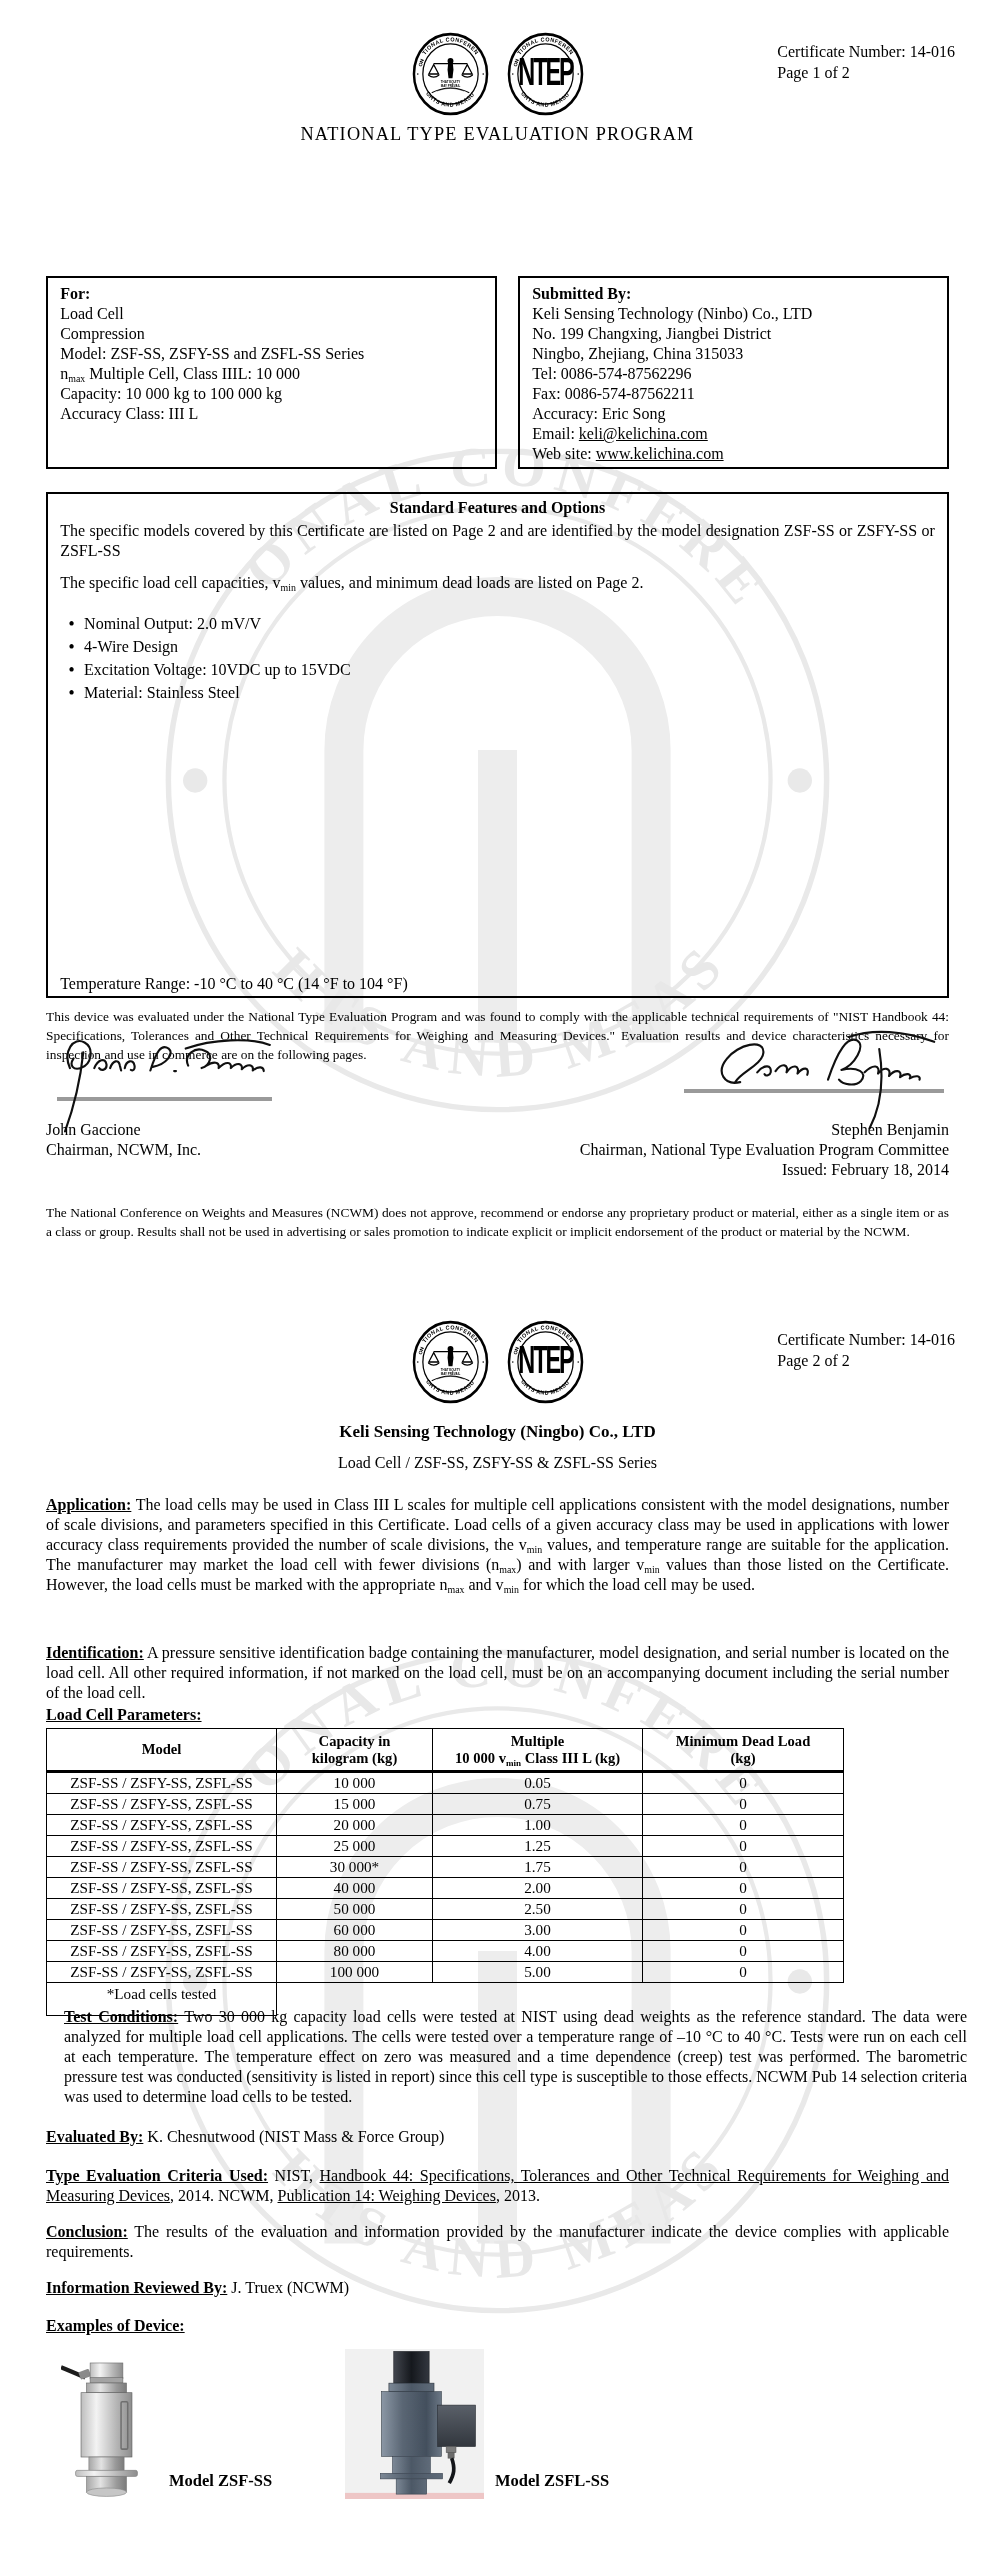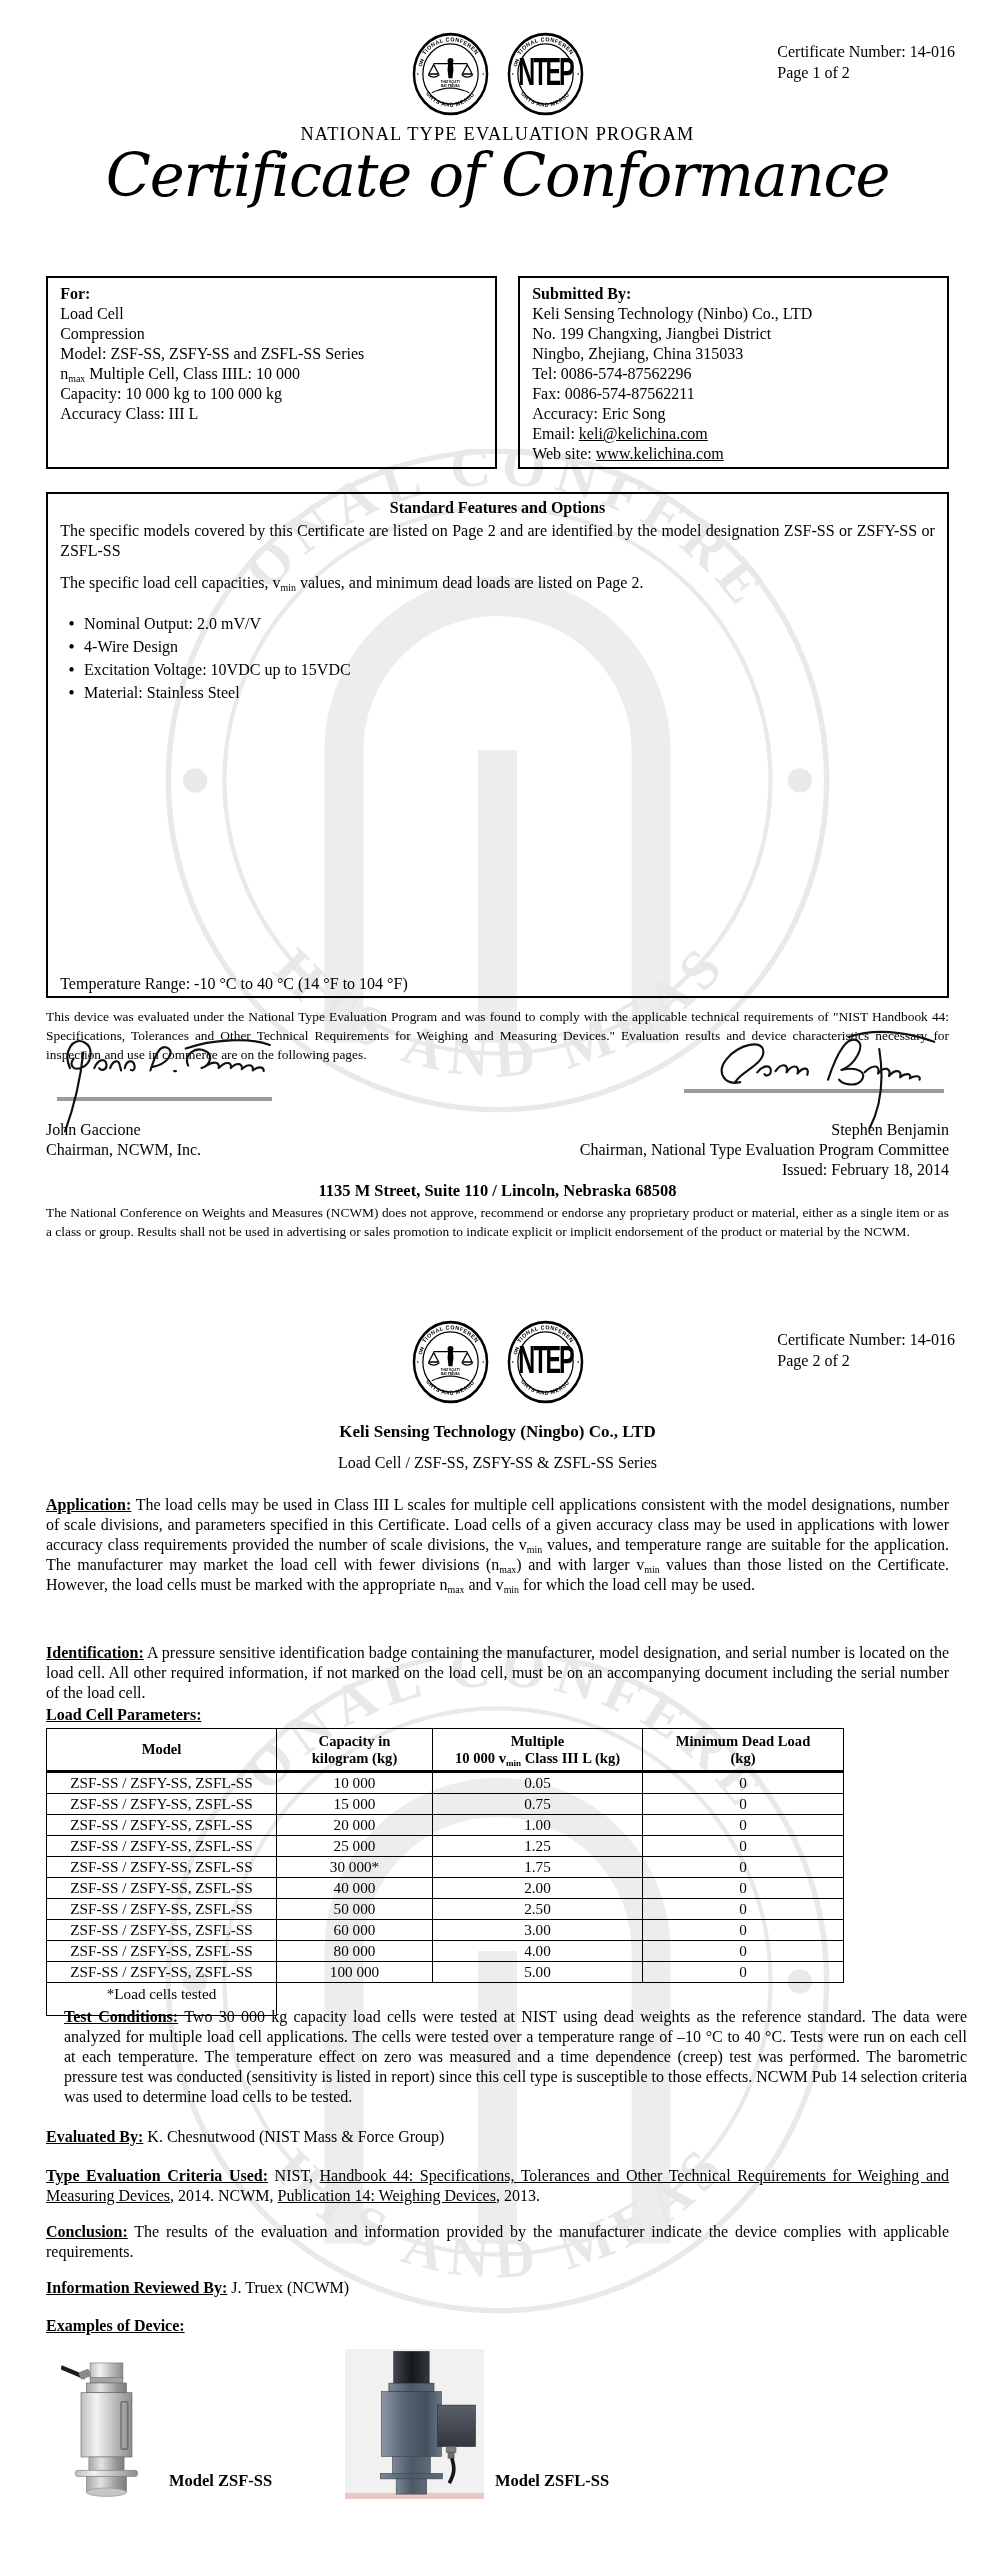--- a/index.html
+++ b/index.html
@@ -123,21 +123,20 @@
       </g>
     </g>
   </svg>
 
   <div class="abs right" style="top:41px;right:40px;font-size:16px;line-height:21px">
     <div>Certificate Number: 14-016</div>
     <div>Page 1 of 2</div>
   </div>
 
   <div class="abs center program" style="top:124px">NATIONAL TYPE EVALUATION PROGRAM</div>
-  <div class="abs center script-title" style="top:145px">Certificate of Conformance</div>
 
   <div class="abs infobox" style="left:46px;top:276px;width:451px;height:193px">
     <div class="bold">For:</div>
     <div>Load Cell</div>
     <div>Compression</div>
     <div>Model: ZSF-SS, ZSFY-SS and ZSFL-SS  Series</div>
     <div>n<sub>max</sub> Multiple Cell, Class IIIL: 10 000</div>
     <div>Capacity: 10 000 kg to 100 000 kg</div>
     <div>Accuracy Class: III L</div>
   </div>
@@ -208,21 +207,20 @@
       M346,56 C354,106 350,148 330,186
       M296,36 C336,22 388,26 436,44"></path>
   </svg>
 
   <div class="abs body" style="left:46px;top:1120px">John Gaccione</div>
   <div class="abs body" style="left:46px;top:1140px">Chairman, NCWM, Inc.</div>
   <div class="abs body right" style="right:46px;top:1120px">Stephen Benjamin</div>
   <div class="abs body right" style="right:46px;top:1140px">Chairman, National Type Evaluation Program Committee</div>
   <div class="abs body right" style="right:46px;top:1160px">Issued: February 18, 2014</div>
 
-  <div class="abs center bold" style="top:1181px;font-size:16.5px">1135 M Street, Suite 110 / Lincoln, Nebraska 68508</div>
   <div class="abs small just" style="left:46px;top:1203px;width:903px">The National Conference on Weights and Measures (NCWM) does not approve, recommend or endorse any proprietary product or material, either as a single item or as a class or group. Results shall not be used in advertising or sales promotion to indicate explicit or implicit endorsement of the product or material by the NCWM.</div>
 
   <svg class="abs" style="left:411px;top:1320px" width="79" height="84" viewBox="-80 -85 160 170">
       <use href="#sealNCWM"></use>
     </svg>
   <svg class="abs" style="left:506px;top:1320px" width="79" height="84" viewBox="-80 -85 160 170">
       <use href="#sealNTEP"></use>
     </svg>
 
   <div class="abs right" style="top:1329px;right:40px;font-size:16px;line-height:21px">

